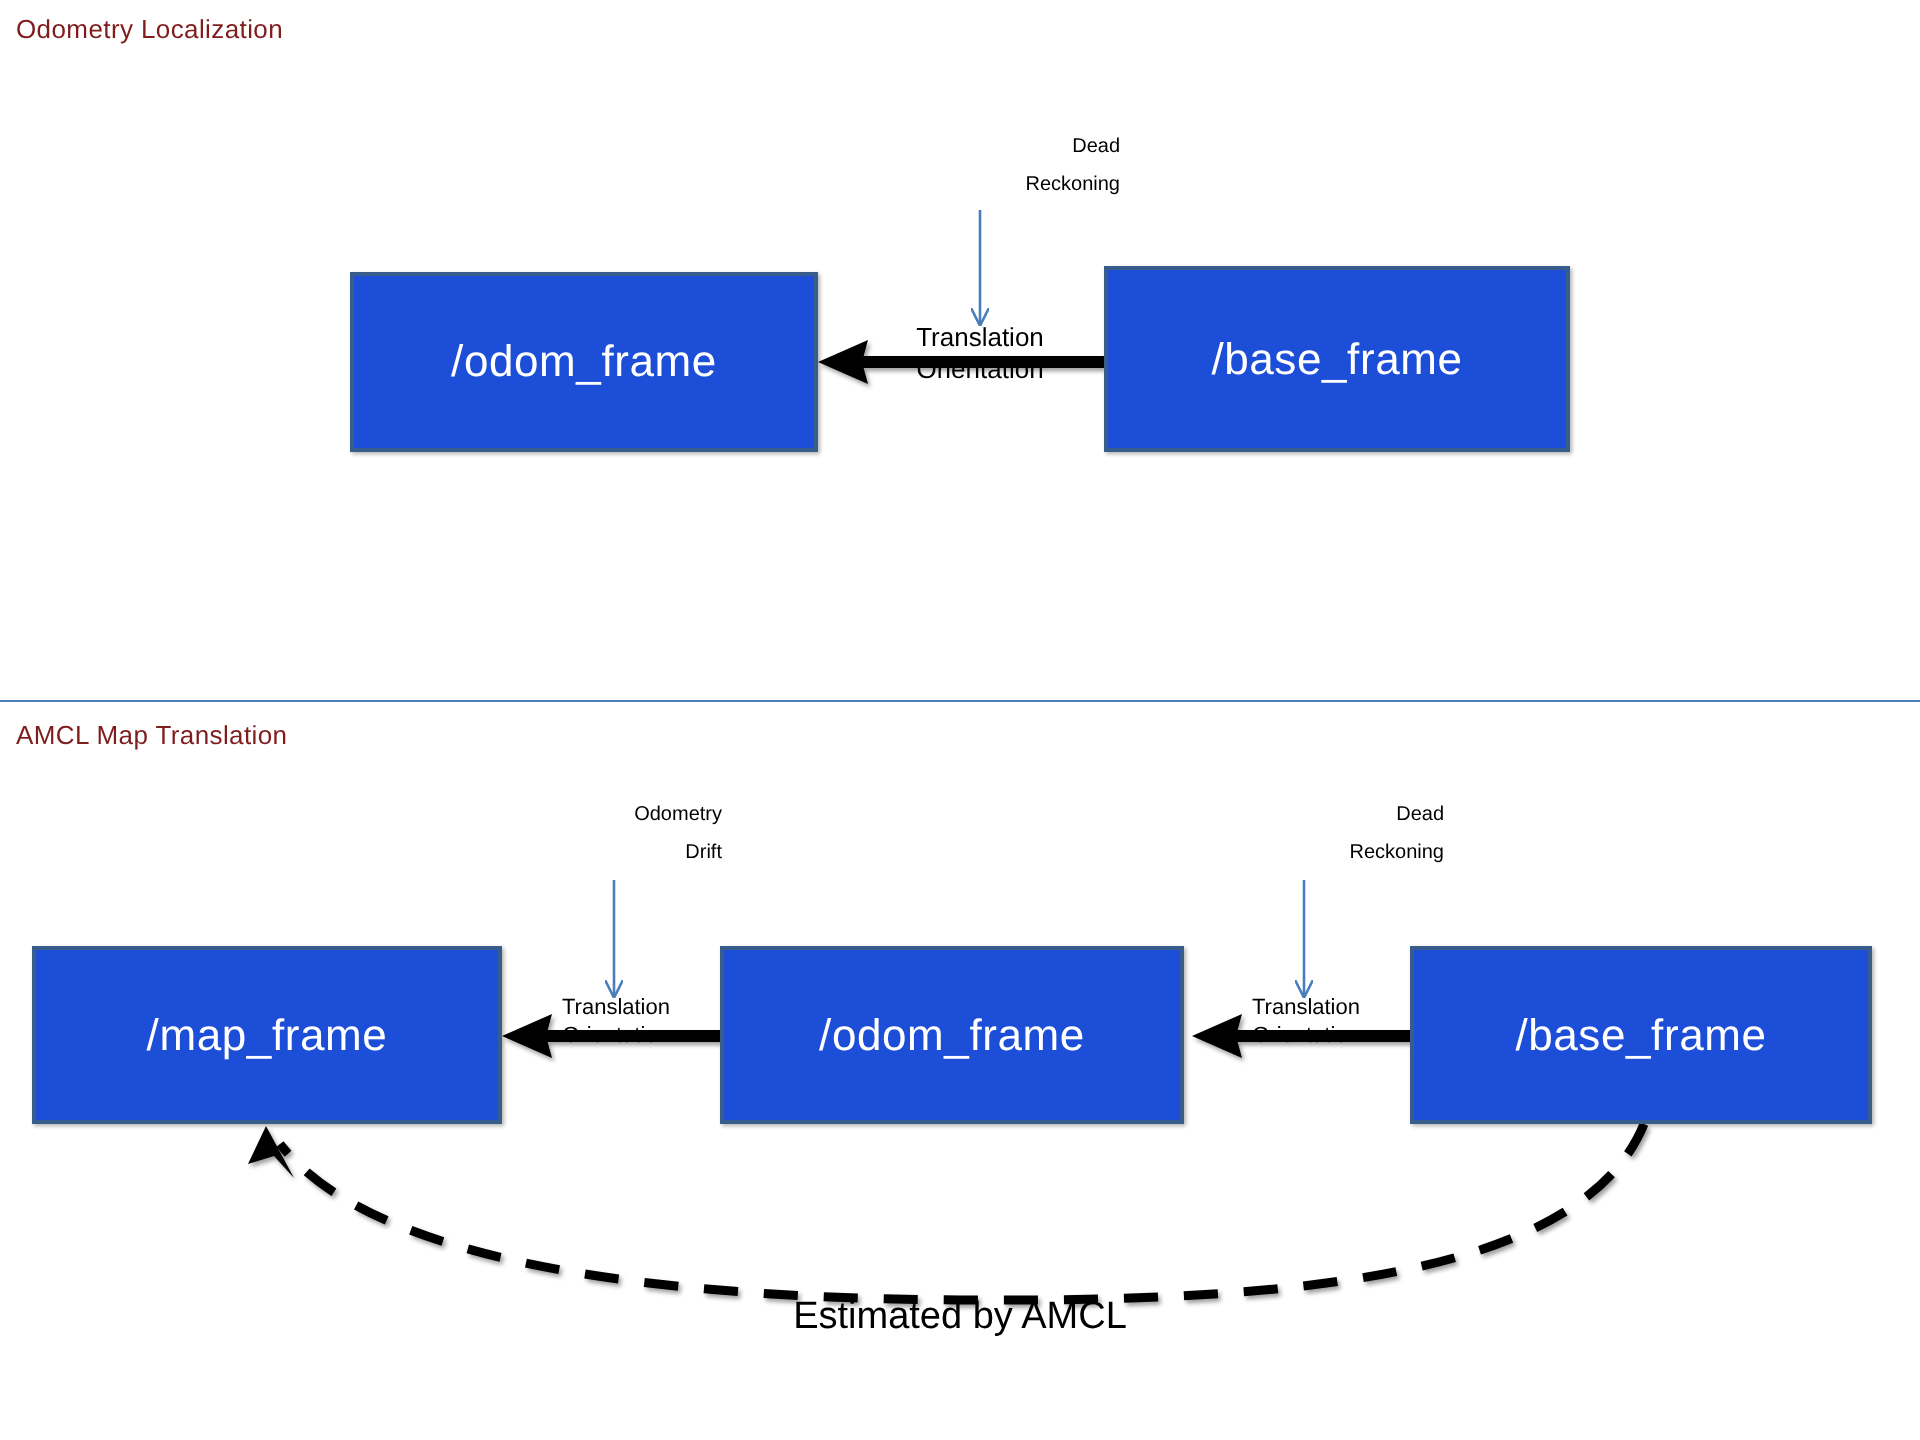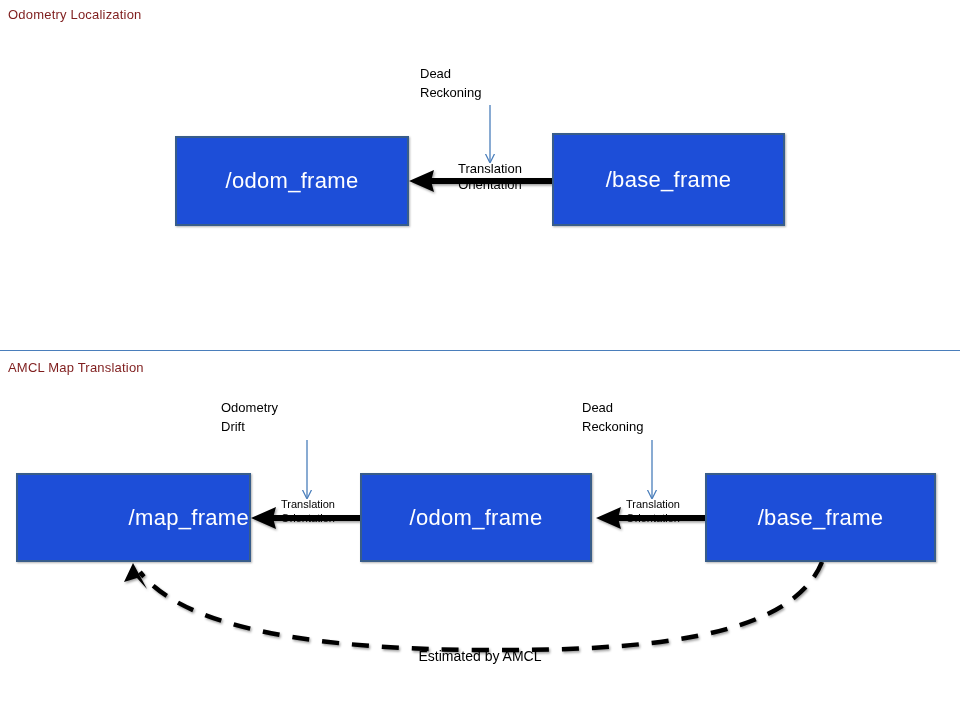--- a/index.html
+++ b/index.html
@@ -62,50 +62,50 @@
     font-weight: 400;
     letter-spacing: 0.3px;
     white-space: nowrap;
   }
 
   
   #box-odom-top  { left: 175px; top: 136px; width: 234px; height: 90px; }
   #box-base-top  { left: 552px; top: 133px; width: 233px; height: 93px; }
 
   
-  #box-map-bottom   { left: 16px;  top: 473px; width: 235px; height: 89px; justify-content: flex-end; }
+  #box-map-bottom   { left: 16px;  top: 473px; width: 235px; height: 89px; }
   #box-odom-bottom  { left: 360px; top: 473px; width: 232px; height: 89px; }
   #box-base-bottom  { left: 705px; top: 473px; width: 231px; height: 89px; }
 
   
   .anno-label {
     position: absolute;
-    font-size: 13px;
+    font-size: 10px;
     line-height: 19px;
-    text-align: left;
+    text-align: right;
     white-space: pre-line;
     color: #000000;
   }
 
   
   .to-label {
     position: absolute;
     text-align: center;
     white-space: nowrap;
     color: #000000;
   }
   .to-label .to-line { display: block; }
 
   .to-big  { font-size: 13px; line-height: 16px; }
   .to-small{ font-size: 11px; line-height: 14px; }
 
   
   #label-estimated {
     position: absolute;
-    font-size: 14px;
+    font-size: 19px;
     white-space: nowrap;
     color: #000000;
     text-align: center;
   }
 </style>
 </head>
 <body>
 
 <svg id="canvas" viewBox="0 0 960 720" xmlns="http://www.w3.org/2000/svg">
   <defs>

